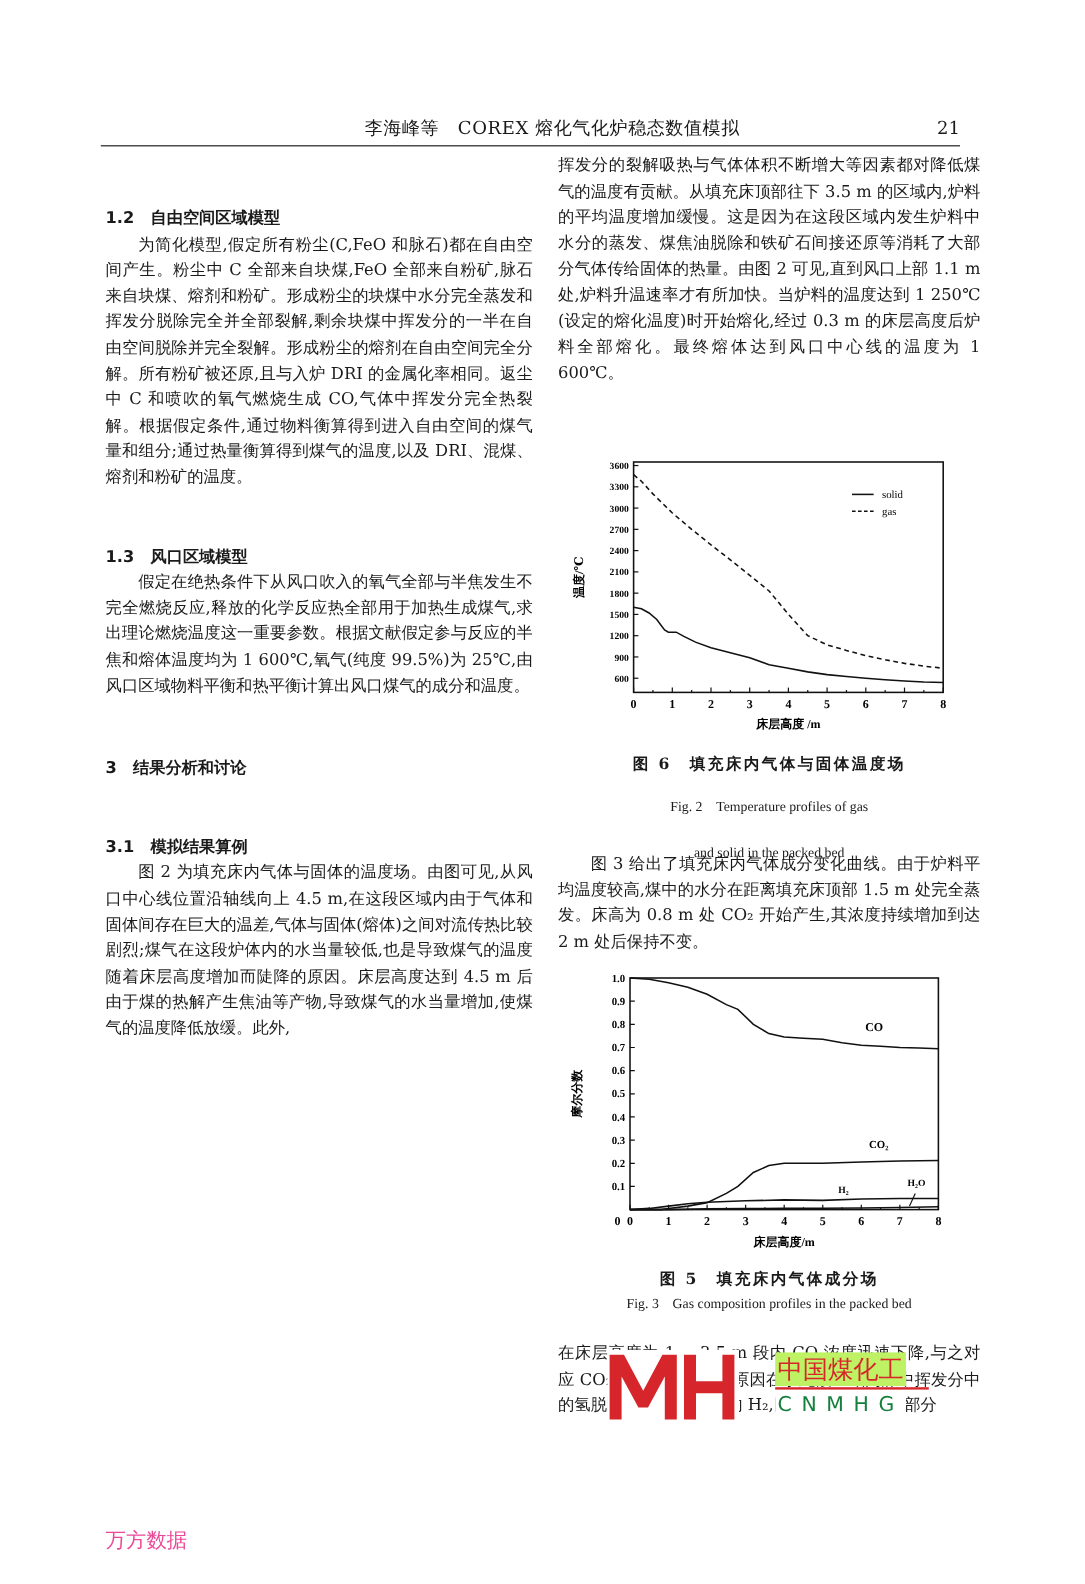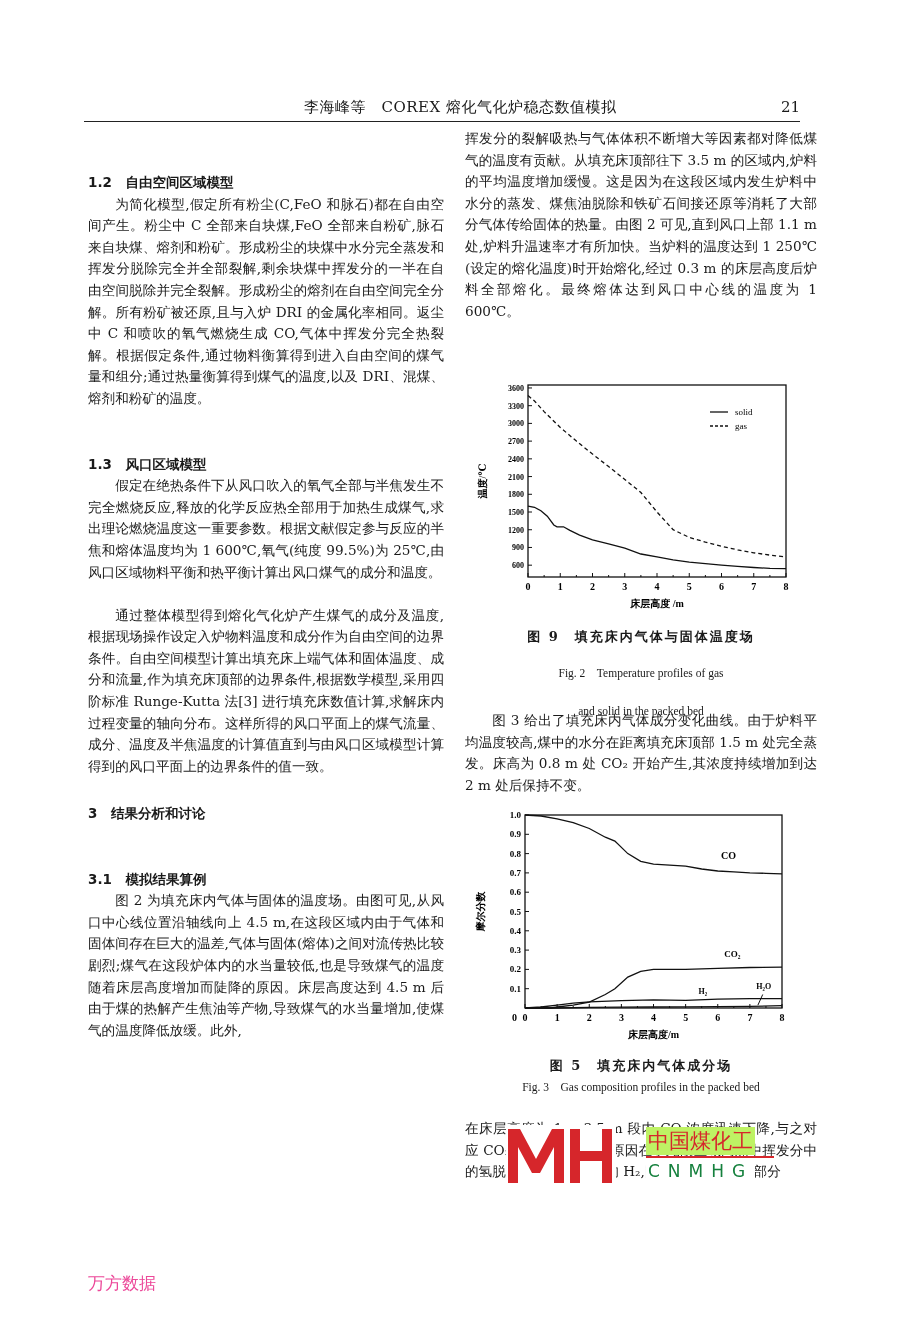--- a/index.html
+++ b/index.html
@@ -38,21 +38,20 @@
   <span class="pageno">21</span>
   <div class="rule"></div>
 </div>
 
 <div class="col left">
   <div class="h2">1.2　自由空间区域模型</div>
   <p class="para">为简化模型,假定所有粉尘(C,FeO 和脉石)都在自由空间产生。粉尘中 C 全部来自块煤,FeO 全部来自粉矿,脉石来自块煤、熔剂和粉矿。形成粉尘的块煤中水分完全蒸发和挥发分脱除完全并全部裂解,剩余块煤中挥发分的一半在自由空间脱除并完全裂解。形成粉尘的熔剂在自由空间完全分解。所有粉矿被还原,且与入炉 DRI 的金属化率相同。返尘中 C 和喷吹的氧气燃烧生成 CO,气体中挥发分完全热裂解。根据假定条件,通过物料衡算得到进入自由空间的煤气量和组分;通过热量衡算得到煤气的温度,以及 DRI、混煤、熔剂和粉矿的温度。</p>
   <div class="h2">1.3　风口区域模型</div>
   <p class="para">假定在绝热条件下从风口吹入的氧气全部与半焦发生不完全燃烧反应,释放的化学反应热全部用于加热生成煤气,求出理论燃烧温度这一重要参数。根据文献假定参与反应的半焦和熔体温度均为 1 600℃,氧气(纯度 99.5%)为 25℃,由风口区域物料平衡和热平衡计算出风口煤气的成分和温度。</p>
   <div class="gap"></div>
-  <p class="para">通过整体模型得到熔化气化炉产生煤气的成分及温度,根据现场操作设定入炉物料温度和成分作为自由空间的边界条件。自由空间模型计算出填充床上端气体和固体温度、成分和流量,作为填充床顶部的边界条件,根据数学模型,采用四阶标准 Runge-Kutta 法[3] 进行填充床数值计算,求解床内过程变量的轴向分布。这样所得的风口平面上的煤气流量、成分、温度及半焦温度的计算值直到与由风口区域模型计算得到的风口平面上的边界条件的值一致。</p>
   <div class="gap"></div>
   <div class="h2" style="margin-top:4px">3　结果分析和讨论</div>
   <div class="h2">3.1　模拟结果算例</div>
   <p class="para">图 2 为填充床内气体与固体的温度场。由图可见,从风口中心线位置沿轴线向上 4.5 m,在这段区域内由于气体和固体间存在巨大的温差,气体与固体(熔体)之间对流传热比较剧烈;煤气在这段炉体内的水当量较低,也是导致煤气的温度随着床层高度增加而陡降的原因。床层高度达到 4.5 m 后由于煤的热解产生焦油等产物,导致煤气的水当量增加,使煤气的温度降低放缓。此外,</p>
 </div>
 
 <div class="col right">
   <p class="para noindent">挥发分的裂解吸热与气体体积不断增大等因素都对降低煤气的温度有贡献。从填充床顶部往下 3.5 m 的区域内,炉料的平均温度增加缓慢。这是因为在这段区域内发生炉料中水分的蒸发、煤焦油脱除和铁矿石间接还原等消耗了大部分气体传给固体的热量。由图 2 可见,直到风口上部 1.1 m处,炉料升温速率才有所加快。当炉料的温度达到 1 250℃(设定的熔化温度)时开始熔化,经过 0.3 m 的床层高度后炉料全部熔化。最终熔体达到风口中心线的温度为 1 600℃。</p>
 </div>
 
@@ -110,21 +109,21 @@
       <text x="187" y="232" font-size="10" font-weight="bold" text-anchor="middle" font-family="DejaVu Sans, sans-serif">床层高度 /m</text>
       <text x="16" y="106" font-size="10" font-weight="bold" text-anchor="middle" font-family="DejaVu Sans, sans-serif" transform="rotate(-90 16 106)">温度/℃</text>
       <polyline points="58.0,131.1 64.5,132.3 70.9,135.8 77.3,141.2 83.8,150.0 87.0,151.8 93.5,151.8 99.9,155.3 109.6,160.1 122.5,164.8 138.6,168.9 154.8,173.1 170.9,179.0 187.0,181.9 203.1,184.9 219.3,187.2 235.4,188.7 251.5,190.2 267.6,191.4 283.8,192.5 299.9,193.4 316.0,193.7" fill="none" stroke="#111" stroke-width="1.3"></polyline>
       <polyline points="58.0,20.6 64.5,26.0 74.1,36.6 90.3,52.5 106.4,66.1 122.5,79.1 138.6,91.5 154.8,104.5 170.9,117.5 187.0,137.0 203.1,154.7 219.3,162.4 235.4,167.1 251.5,171.3 267.6,174.8 283.8,177.8 299.9,180.1 316.0,181.9" fill="none" stroke="#111" stroke-width="1.3" stroke-dasharray="4 3"></polyline>
       <line x1="240" y1="37" x2="258" y2="37" stroke="#111" stroke-width="1.3"></line>
       <text x="265" y="40" font-size="9" font-family="Liberation Mono, monospace">solid</text>
       <line x1="240" y1="51" x2="258" y2="51" stroke="#111" stroke-width="1.3" stroke-dasharray="3 2"></line>
       <text x="265" y="54" font-size="9" font-family="Liberation Mono, monospace">gas</text>
     </svg>
 </div>
-<div class="caption-cn" style="left:465px; top:628px; width:352px;">图 9　填充床内气体与固体温度场</div>
+<div class="caption-cn" style="left:465px; top:628px; width:352px;">图 6　填充床内气体与固体温度场</div>
 <div class="caption-en" style="left:465px; top:650px; width:352px;">Fig. 2　Temperature profiles of gas</div>
 <div class="caption-en" style="left:465px; top:688px; width:352px;">and solid in the packed bed</div>
 
 <div class="col right" style="top:710px;">
   <p class="para">图 3 给出了填充床内气体成分变化曲线。由于炉料平均温度较高,煤中的水分在距离填充床顶部 1.5 m 处完全蒸发。床高为 0.8 m 处 CO₂ 开始产生,其浓度持续增加到达 2 m 处后保持不变。</p>
 </div>
 
 <div class="fig" style="left:470px; top:808px; width:330px; height:235px;">
   <svg id="fig3" width="330" height="235">
       <rect x="55" y="7" width="257" height="193" fill="none" stroke="#111" stroke-width="1.3"></rect>

